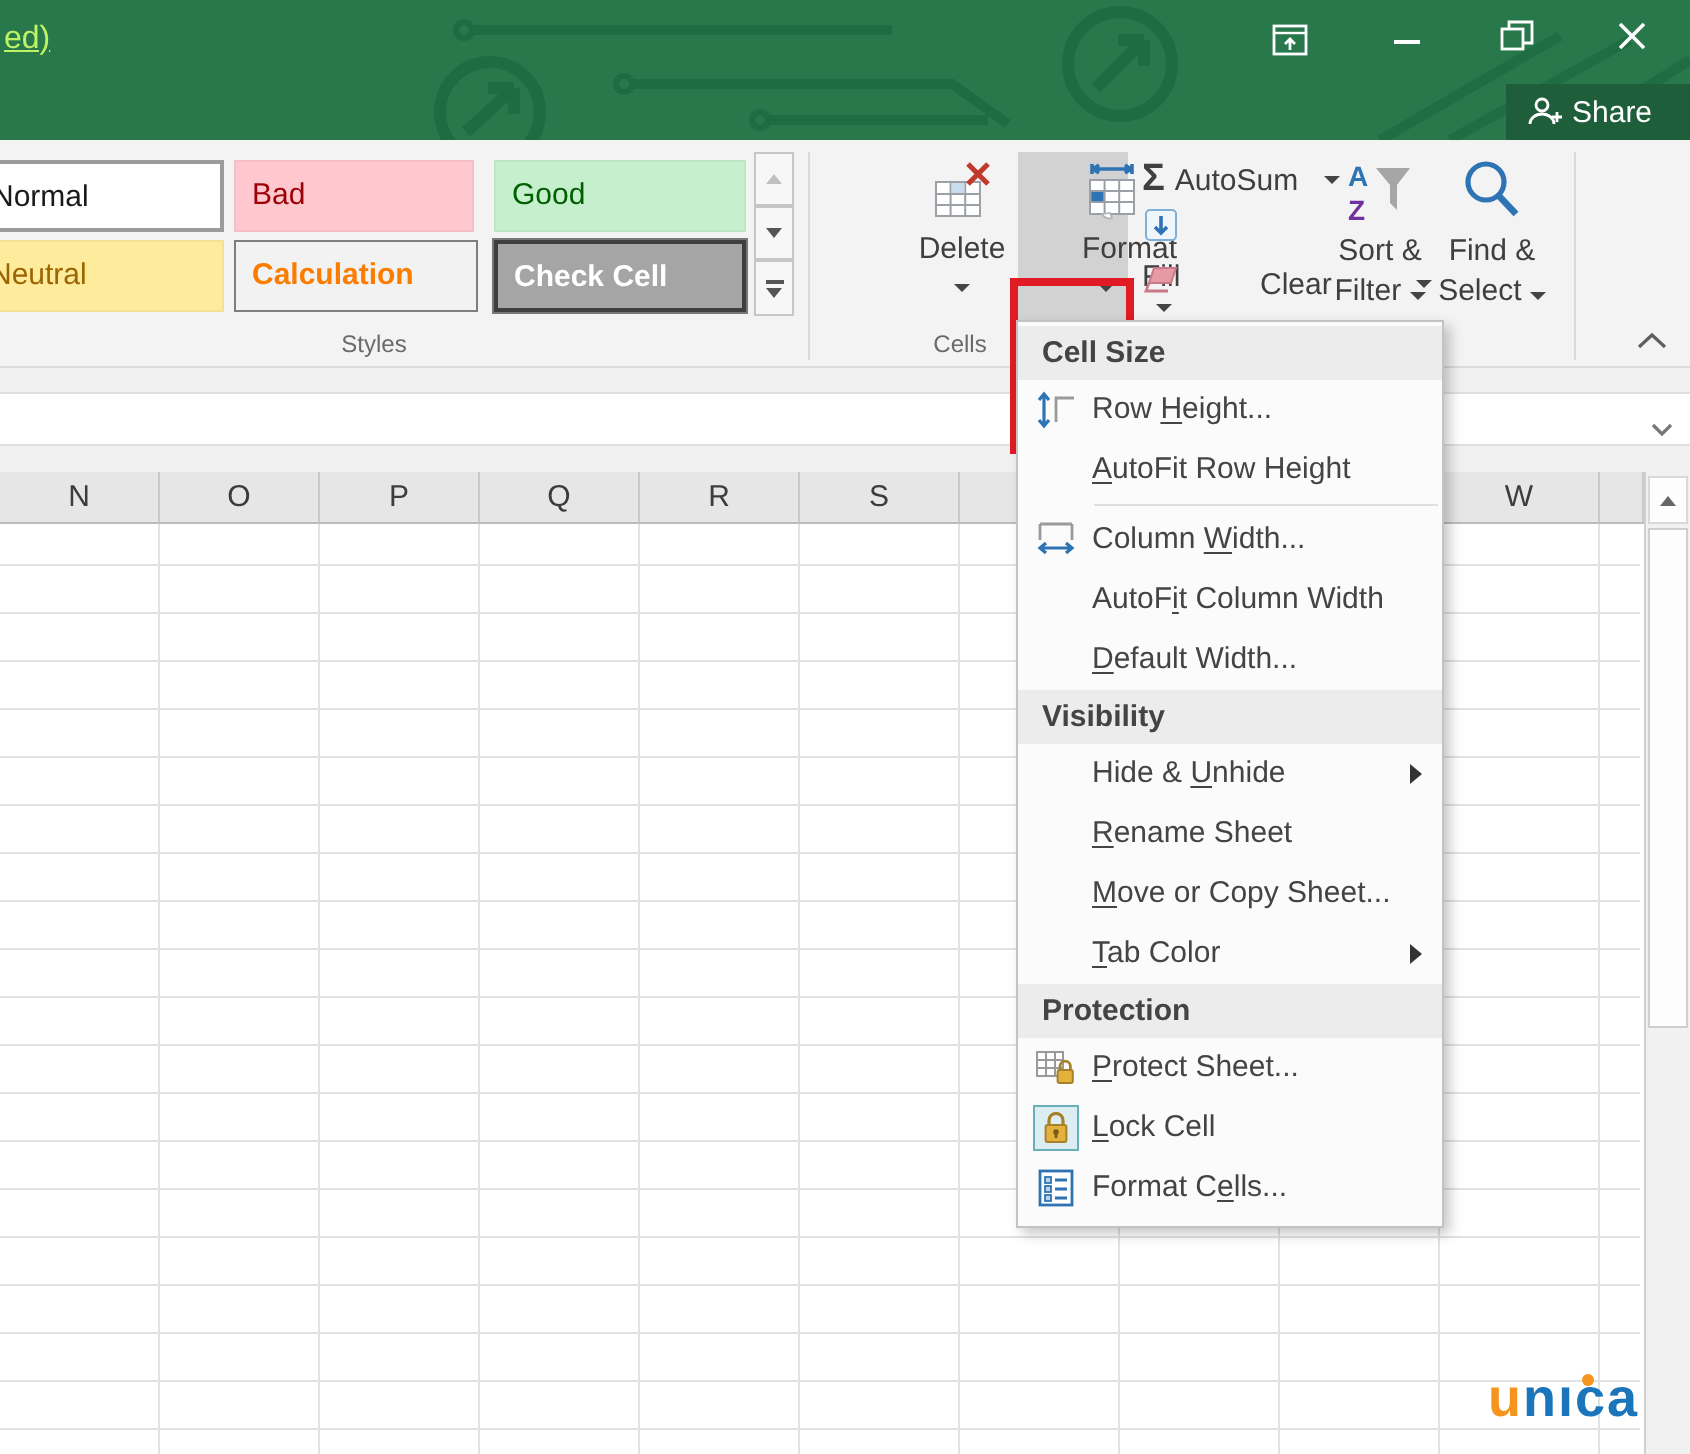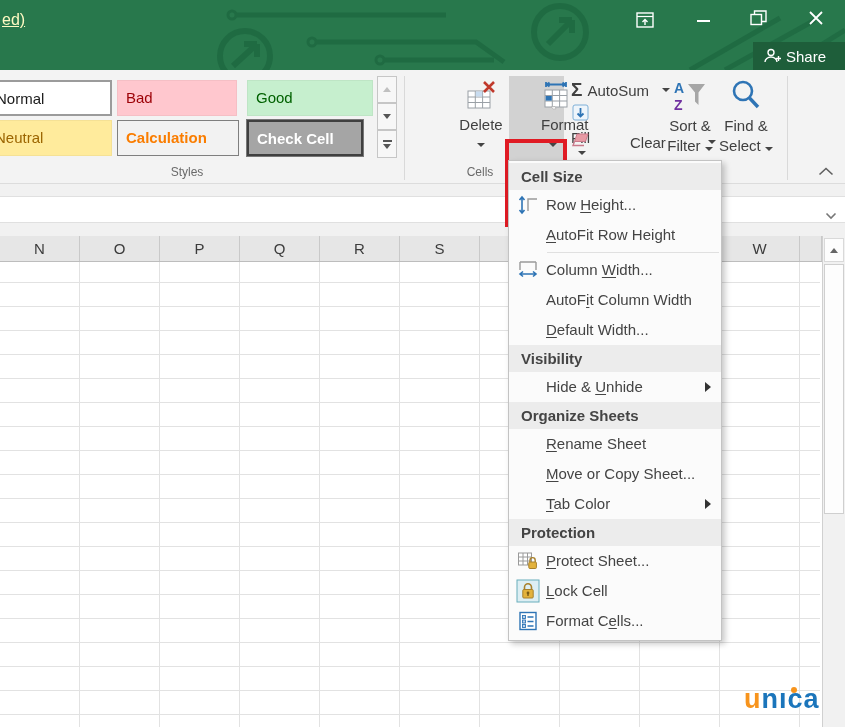--- a/index.html
+++ b/index.html
@@ -3,21 +3,21 @@
 <meta charset="utf-8">
 <style>
   * { margin:0; padding:0; box-sizing:border-box; }
   html,body { width:845px; height:727px; overflow:hidden; }
   body { font-family:"Liberation Sans","DejaVu Sans",sans-serif; position:relative; background:#fff; }
   #app { position:absolute; inset:0; }
 
   
   .titlebar { position:absolute; left:0; top:0; width:845px; height:70px; background:#28784c; overflow:hidden; }
   .tb-pattern { position:absolute; inset:0; }
-  .tb-title { position:absolute; left:2px; top:11px; color:#fef9c3; font-size:16px;text-decoration:underline; }
+  .tb-title { position:absolute; left:2px; top:11px; color:#bef264; font-size:16px;text-decoration:underline; }
   .winbtn { position:absolute; display:flex; align-items:center; justify-content:center; }
   .min-bar { width:13px; height:2px; background:#fff; }
   .share-strip { position:absolute; left:753px; top:42px; width:92px; height:28px; background:#1e5e3a; display:flex; align-items:center; gap:5px; padding-left:10px; }
   .share-strip span { color:#fff; font-size:15px; }
 
   
   .ribbon { position:absolute; left:0; top:70px; width:845px; height:114px; background:#f3f3f3; border-bottom:1px solid #dcdcdc; }
   .grp-sep { position:absolute; top:6px; height:104px; width:1px; background:#d9d9d9; }
   .grp-label { position:absolute; top:95px; font-size:12px; color:#6a6a6a; text-align:center; }
 
@@ -133,21 +133,21 @@
   </div>
 
   <div class="ribbon">
 
     <div id="styles-gallery" style="position:absolute; left:0; top:0; width:374px; height:92px;">
         <div class="style-cell s0" style="left: -14px; top: 10px; width: 126px; background: rgb(255, 255, 255); color: rgb(26, 26, 26);">Normal</div>
         <div class="style-cell s1" style="left: 117px; top: 10px; width: 120px; background: rgb(255, 199, 206); color: rgb(156, 0, 6);">Bad</div>
         <div class="style-cell s2" style="left: 247px; top: 10px; width: 126px; background: rgb(198, 239, 206); color: rgb(0, 97, 0);">Good</div>
         <div class="style-cell s3" style="left: -14px; top: 50px; width: 126px; background: rgb(255, 235, 156); color: rgb(156, 101, 0);">Neutral</div>
         <div class="style-cell s4" style="left: 117px; top: 50px; width: 122px; background: rgb(242, 242, 242); color: rgb(250, 125, 0);">Calculation</div>
-        <div class="style-cell s5" style="left: 247px; top: 50px; width: 116px; background: rgb(165, 165, 165); color: rgb(255, 255, 255);">Check Cell</div>
+        <div class="style-cell s5" style="left: 247px; top: 50px; width: 126px; background: rgb(165, 165, 165); color: rgb(255, 255, 255);">Check Cell</div>
       </div>
     <div class="gal-btn" style="top:6px;">
         <div class="tri-up"></div>
       </div>
     <div class="gal-btn" style="top:33px;">
         <div class="tri-dn"></div>
       </div>
     <div class="gal-btn" style="top:60px; height:28px;">
         <div class="more-bar"></div>
         <div class="tri-dn"></div>
@@ -286,21 +286,20 @@
       <div class="m-item"><span class="mi-icon">
           <svg width="22" height="20" viewBox="0 0 22 20">
             <path d="M3 2 H19 M3 2 v8 M19 2 v8" stroke="#9a9a9a" stroke-width="1.4" fill="none"></path>
             <path d="M3 14 h16 M6 11.5 L3 14 L6 16.5 M16 11.5 L19 14 L16 16.5" stroke="#2e74b5" stroke-width="1.6" fill="none"></path>
           </svg>
         </span><span>Column <u>W</u>idth...</span></div>
       <div class="m-item"><span>AutoF<u>i</u>t Column Width</span></div>
       <div class="m-item"><span><u>D</u>efault Width...</span></div>
       <div class="m-header">Visibility</div>
       <div class="m-item"><span>Hide &amp; <u>U</u>nhide</span><span class="mi-arrow"></span></div>
-      <div class="m-header">Organize Sheets</div>
       <div class="m-item"><span><u>R</u>ename Sheet</span></div>
       <div class="m-item"><span><u>M</u>ove or Copy Sheet...</span></div>
       <div class="m-item"><span><u>T</u>ab Color</span><span class="mi-arrow"></span></div>
       <div class="m-header">Protection</div>
       <div class="m-item"><span class="mi-icon">
           <svg width="22" height="20" viewBox="0 0 22 20">
             <rect x="1.5" y="2" width="13" height="12" fill="#fff" stroke="#9a9a9a"></rect>
             <path d="M1.5 6 h13 M1.5 10 h13 M6 2 v12 M10.5 2 v12" stroke="#9a9a9a" fill="none"></path>
             <path d="M13 11 v-1.8 a2.6 2.6 0 0 1 5.2 0 V11" fill="none" stroke="#a8802a" stroke-width="1.4"></path>
             <rect x="11.8" y="11" width="7.6" height="6.5" rx="1" fill="#e3b23c" stroke="#a8802a"></rect>

